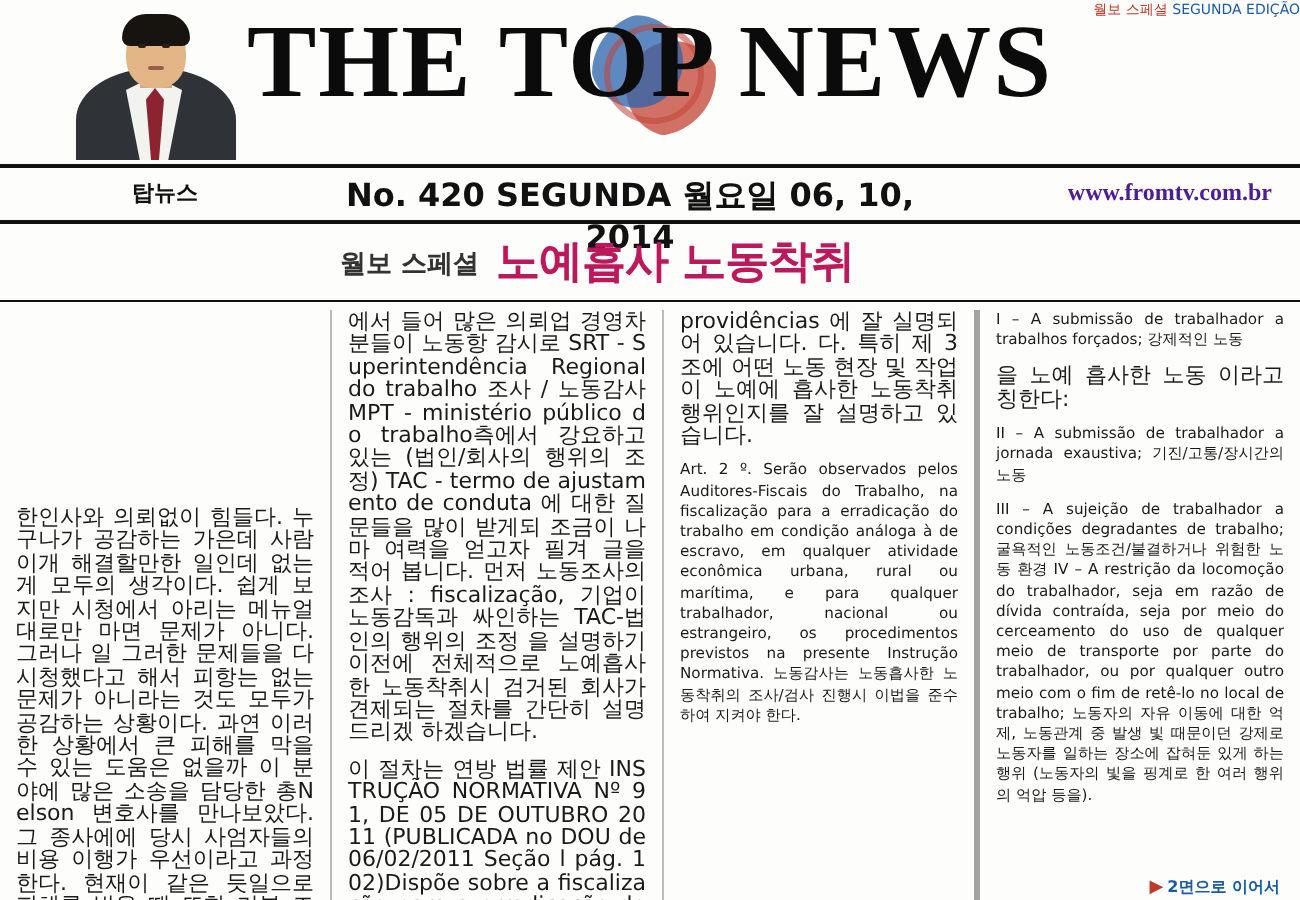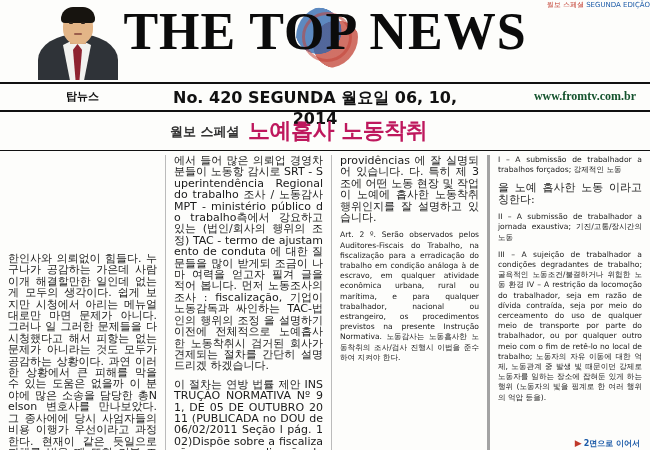--- a/index.html
+++ b/index.html
@@ -187,21 +187,21 @@
     font-weight: bold;
     color: #111;
   }
   .subhead-right {
     position: absolute;
     right: 14px;
     top: 5px;
     font-family: "Liberation Serif", serif;
     font-size: 12px;
     font-weight: bold;
-    color: #14532d;
+    color: #4c1d95;
   }
 
   
   .headline-row {
     position: relative;
     height: 38px;
     border-bottom: 1px solid #111;
   }
   .kicker {
     position: absolute;

